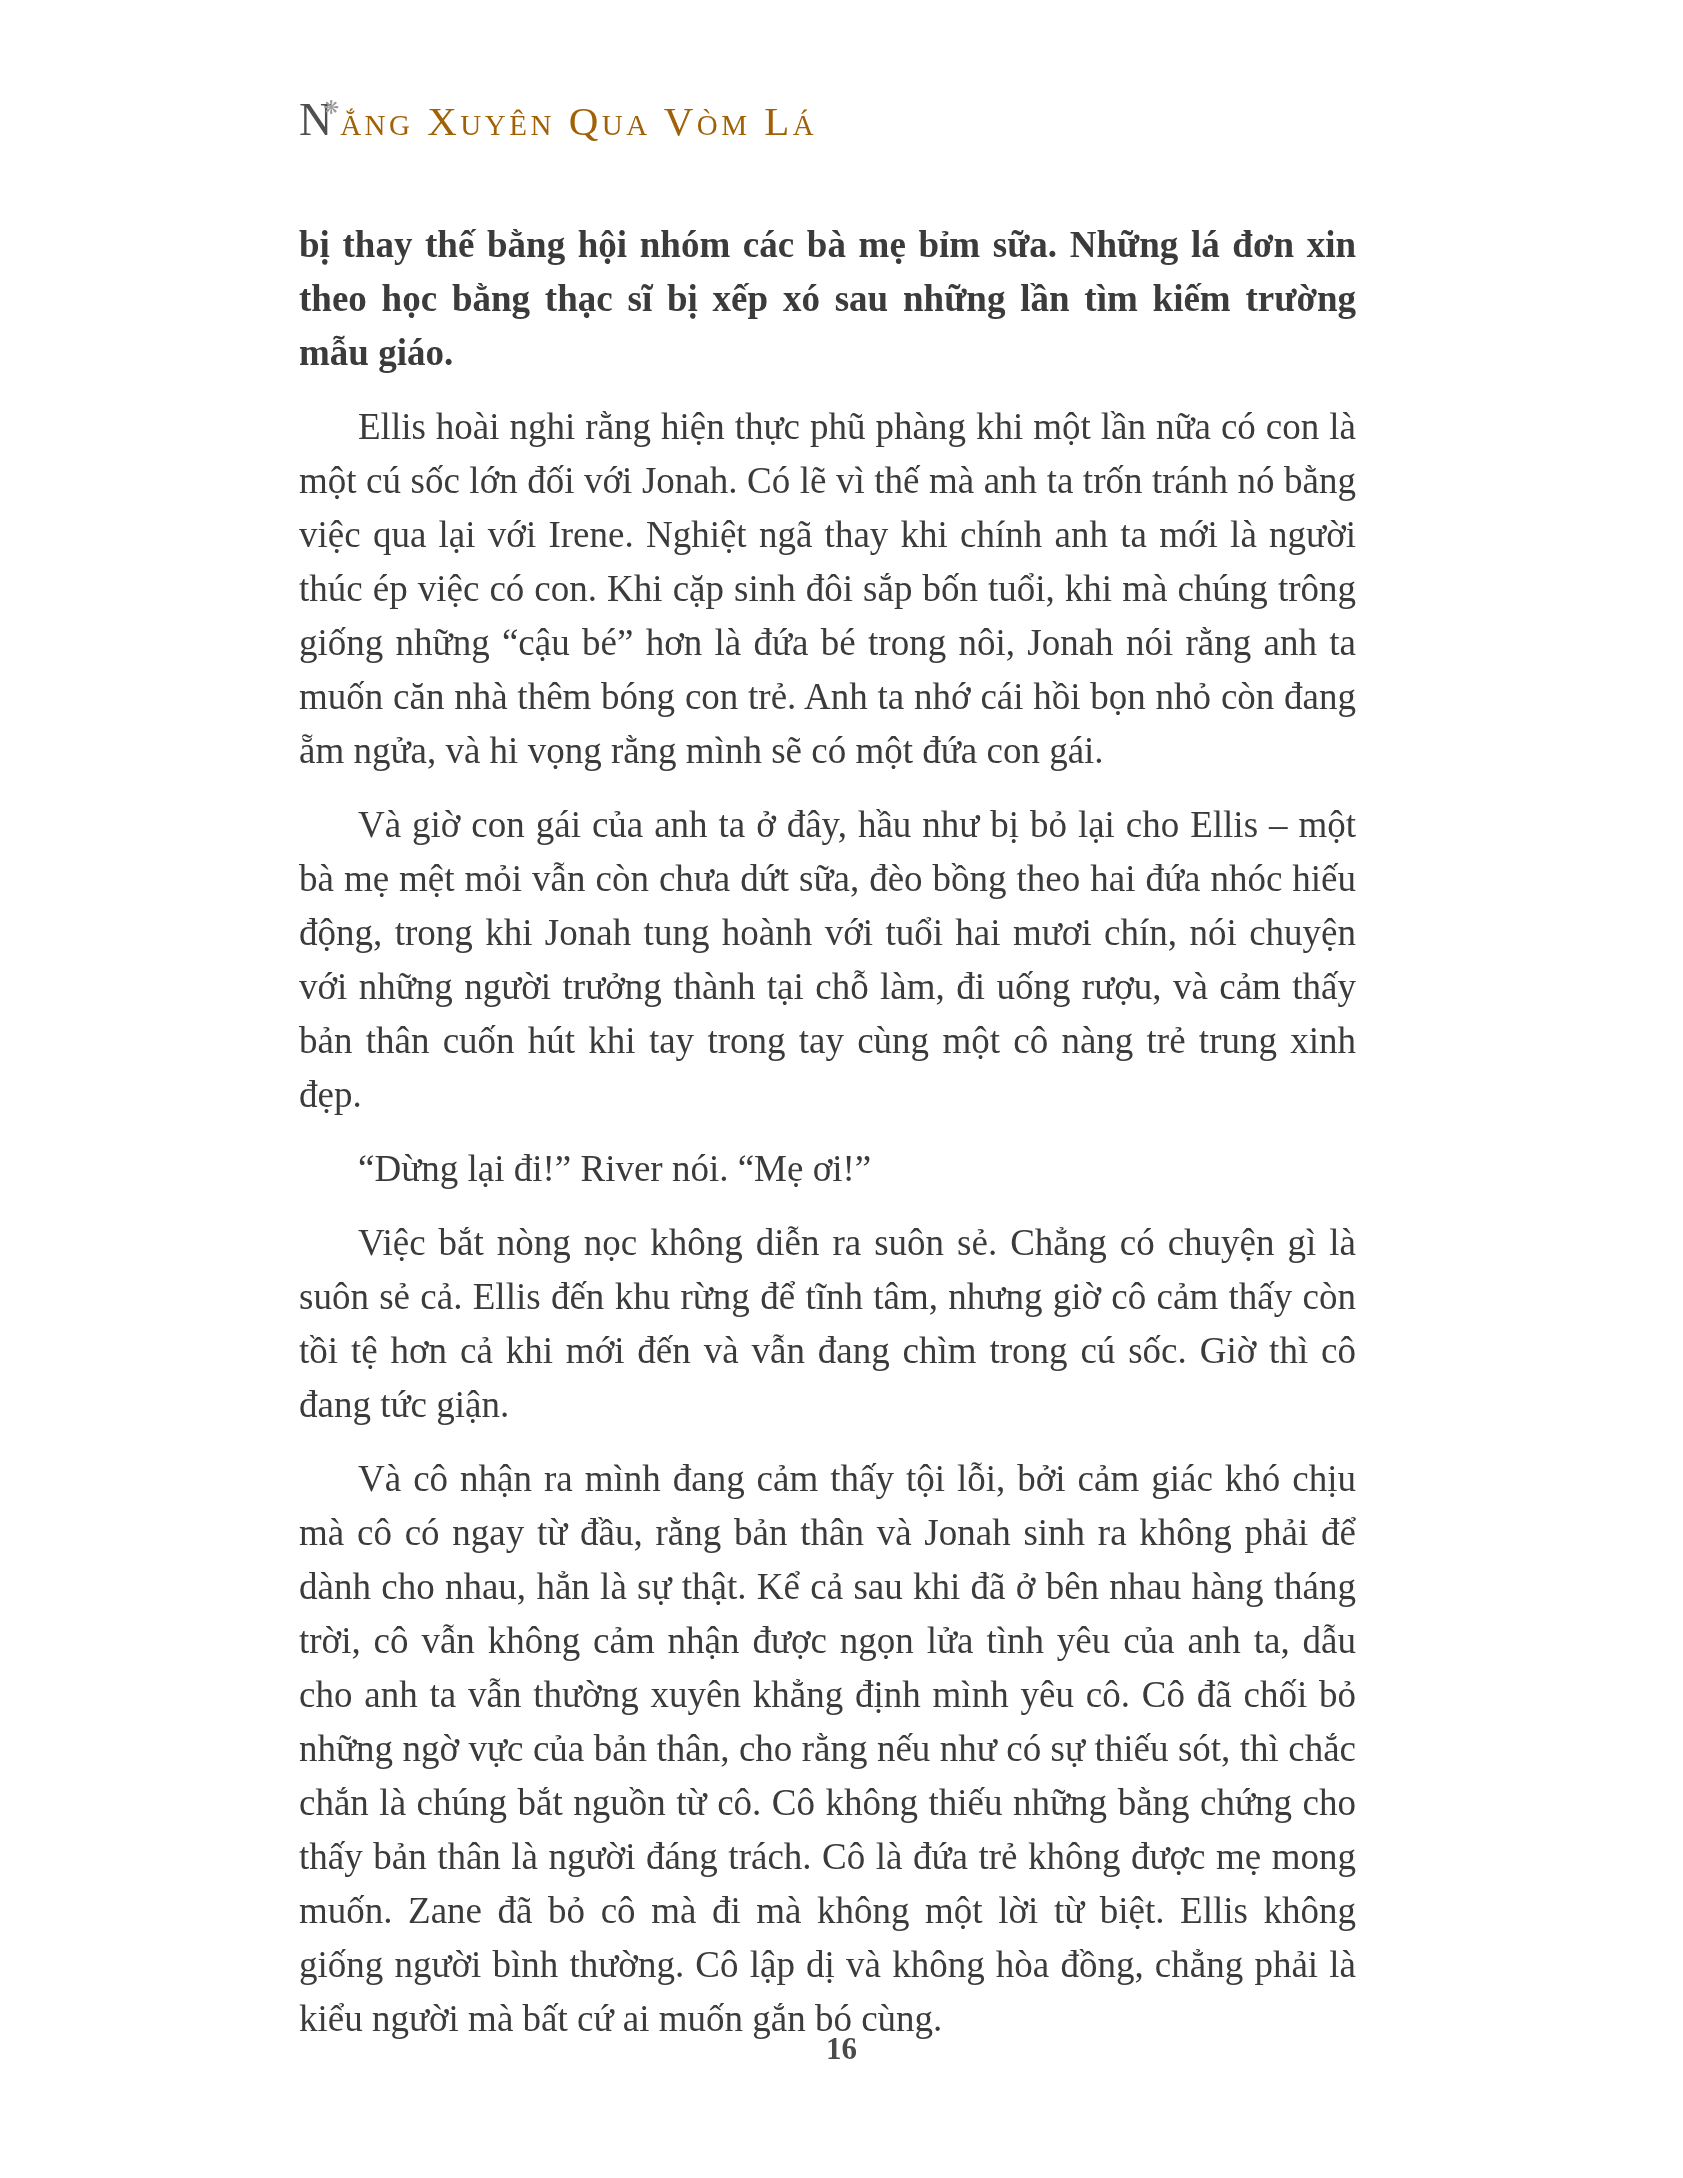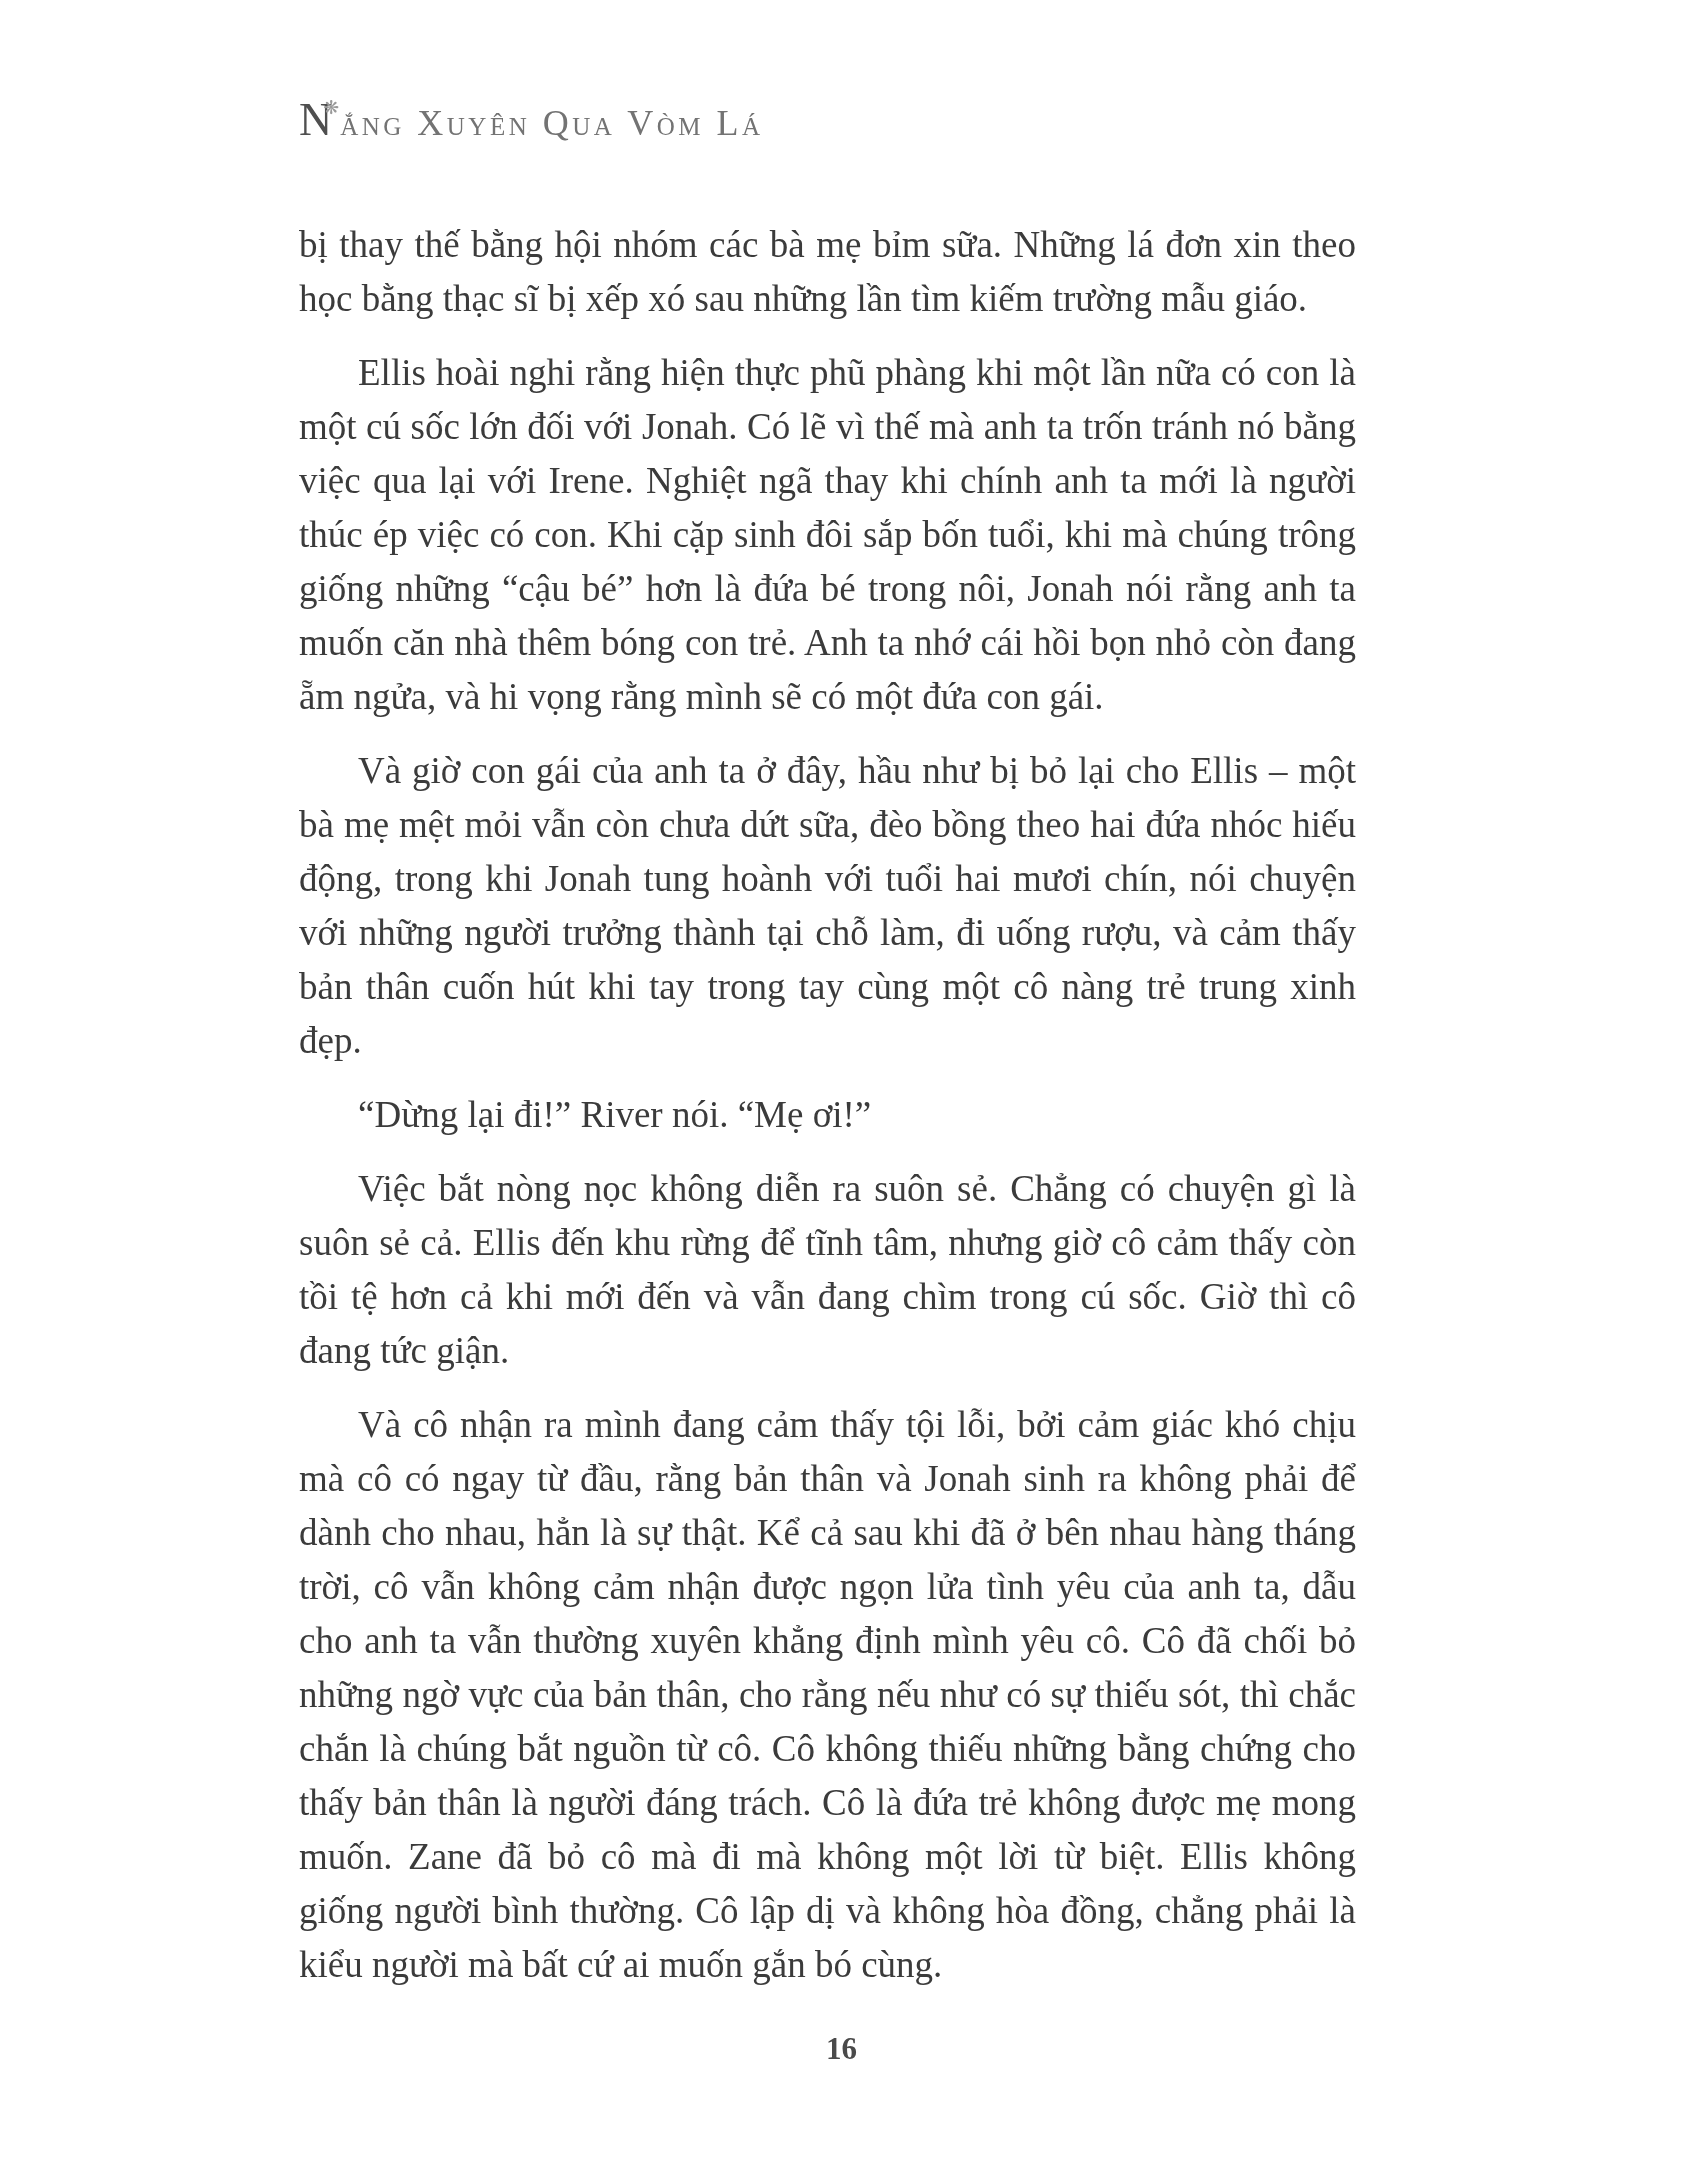--- a/index.html
+++ b/index.html
@@ -37,41 +37,41 @@
   .ornament {
     display: inline-block;
     font-size: 19px;
     color: #9a9a9a;
     vertical-align: 21px;
     margin-left: -11px;
     margin-right: 1px;
   }
   .title-rest {
     font-variant: small-caps;
-    font-size: 36px;
+    font-size: 41px;
     letter-spacing: 3.5px;
-    color: #737373;
+    color: #a16207;
   }
 
   
   .content {
     position: absolute;
     top: 218px;
     left: 299px;
     width: 1057px;
   }
   .para {
     font-size: 37px;
     line-height: 54px;
     text-align: justify;
     text-indent: 59px;
     margin-bottom: 20px;
     color: #3b3b3b;
   }
-  .para.no-indent { text-indent: 0; }
+  .para.no-indent { text-indent: 0; font-weight: bold; }
 
   
   .page-footer {
     position: absolute;
     left: 0;
     bottom: 111px;
     width: 100%;
     text-align: center;
     font-weight: bold;
   }

